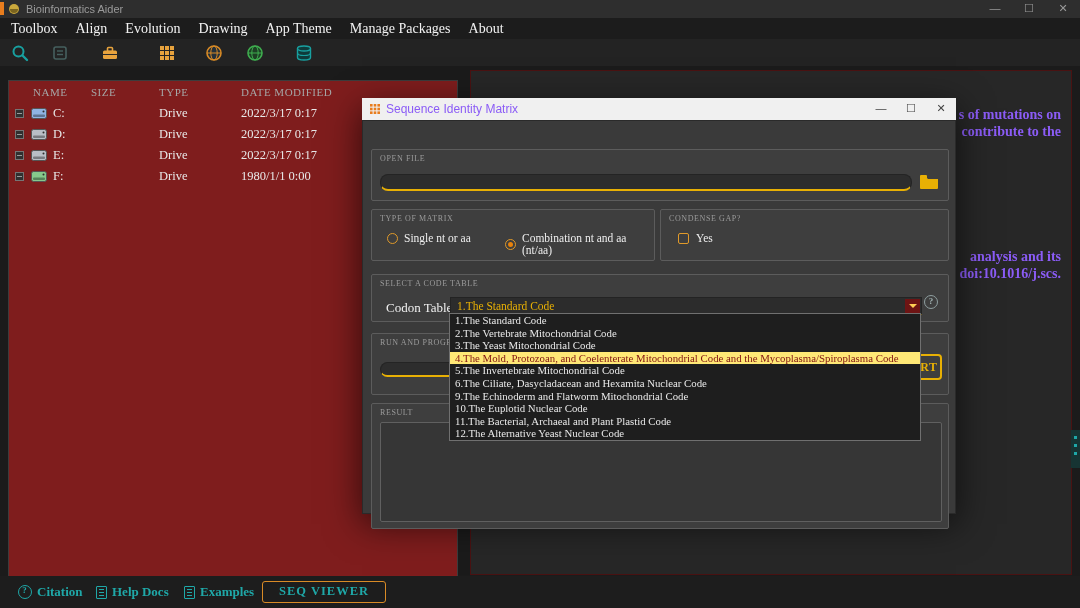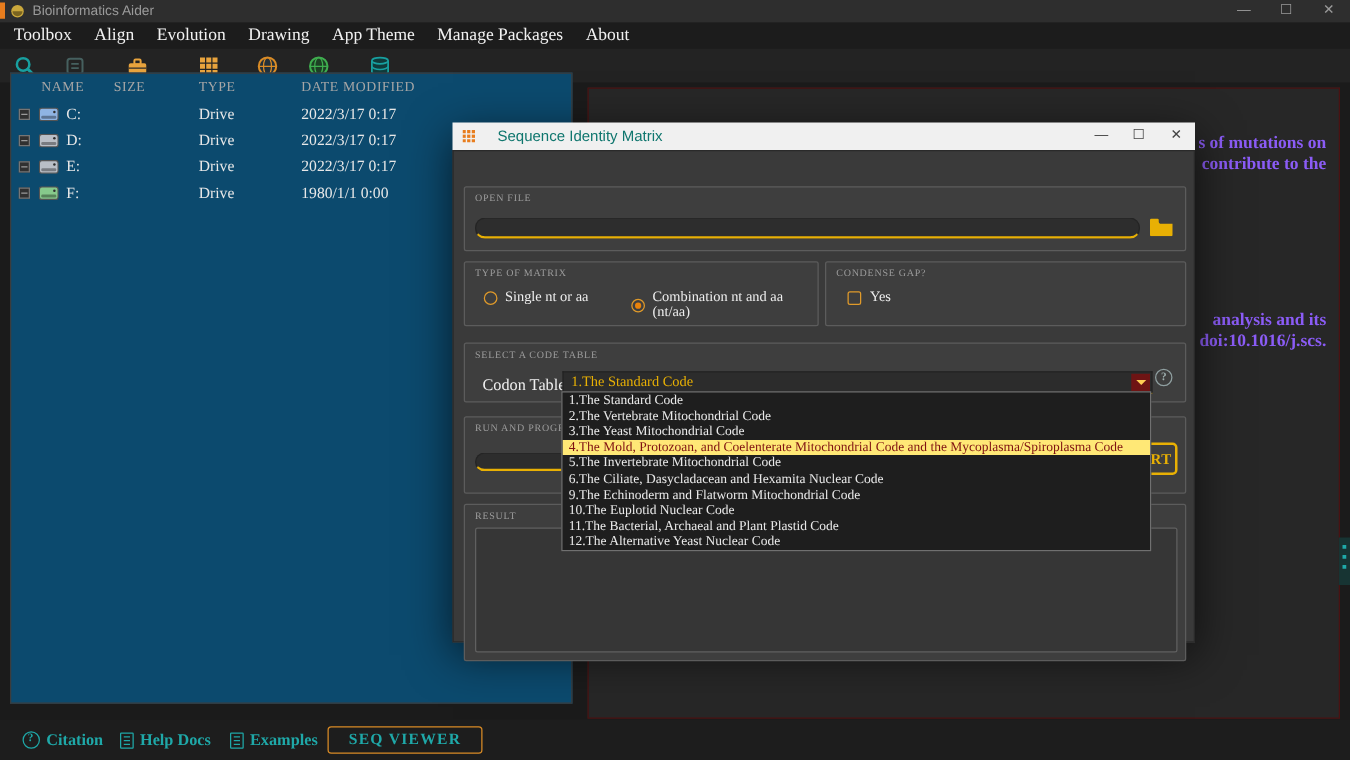--- a/index.html
+++ b/index.html
@@ -21,22 +21,22 @@
              display:flex; align-items:center; padding-left:2px; }
   .menu-item { color:#f2f2f2; font-size:14px; padding:0 9px; line-height:21px; }
 
   
   .toolbar { position:absolute; left:0; top:39px; width:1080px; height:27px; background:#232323; }
   .tool-btn { position:absolute; top:4px; width:20px; height:20px; display:flex; align-items:center; justify-content:center; }
 
   
   .content-bg { position:absolute; left:0; top:66px; width:1080px; height:510px; background:#1b1b1b; }
 
-  .file-panel { position:absolute; left:8px; top:58px; width:450px; height:505px;
-                background:#0c4a6e; border:1px solid #3c3c3c; }
+  .file-panel { position:absolute; left:8px; top:80px; width:450px; height:505px;
+                background:#7f1d1d; border:1px solid #3c3c3c; }
   .fb-header { position:relative; height:22px; }
   .fb-header span { position:absolute; top:5px; color:#a6a6a6; font-size:11px; letter-spacing:.5px; }
   .col-name { left:24px; } .col-size { left:82px; } .col-type { left:150px; } .col-date { left:232px; }
   .fb-row { position:relative; height:21px; color:#e8e8e8; font-size:12.5px; }
   .fb-row .expander { position:absolute; left:6px; top:6px; width:9px; height:9px; background:#303030; border:1px solid #757575; }
   .fb-row .expander::before { content:""; position:absolute; left:1px; top:3px; width:5px; height:1px; background:#9a9a9a; }
   .fb-row .drive-icon { position:absolute; left:22px; top:5px; }
   .fb-row .cell-name { position:absolute; left:44px; top:3px; }
   .fb-row .cell-size { position:absolute; left:82px; top:3px; }
   .fb-row .cell-type { position:absolute; left:150px; top:3px; }
@@ -67,21 +67,21 @@
   .sb-seqviewer { position:absolute; left:262px; top:5px; height:22px; padding:0 16px; line-height:19px;
                   border:1.5px solid #d98b26; border-radius:3px; color:#1fa8a8; font-weight:bold;
                   font-size:12.5px; letter-spacing:1px; background:transparent; }
 
   
   .dialog { position:absolute; left:362px; top:98px; width:594px; height:416px; z-index:50;
             box-shadow:0 10px 34px rgba(0,0,0,.65); }
   .dlg-titlebar { position:absolute; left:0; top:0; width:594px; height:22px; background:#f0f0f0;
                   display:flex; align-items:center; font-family:"Liberation Sans",sans-serif; }
   .dlg-icon { margin-left:8px; display:flex; }
-  .dlg-title { color:#0f766e; font-size:12px; margin-left:18px; }
+  .dlg-title { color:#8b5cf6; font-size:12px; margin-left:6px; }
   .dlg-controls { margin-left:auto; display:flex; }
   .dlg-btn { width:30px; height:22px; text-align:center; line-height:21px; color:#444; font-size:11px; }
   .dlg-body { position:absolute; left:0; top:22px; width:594px; height:394px; background:#3a3a3a; border:1px solid #2a2a2a; }
 
   .group { position:absolute; background:#3e3e3e; border:1px solid #5c5c5c; border-radius:2px; }
   .legend { position:absolute; left:8px; top:4px; font-size:8px; color:#9b9b9b; letter-spacing:.6px; }
   .g-open   { left:8px;  top:28px;  width:578px; height:52px; }
   .g-matrix { left:8px;  top:88px;  width:284px; height:52px; }
   .g-gap    { left:297px;top:88px;  width:289px; height:52px;padding-left:24px; }
   .g-code   { left:8px;  top:153px; width:578px; height:48px; }

